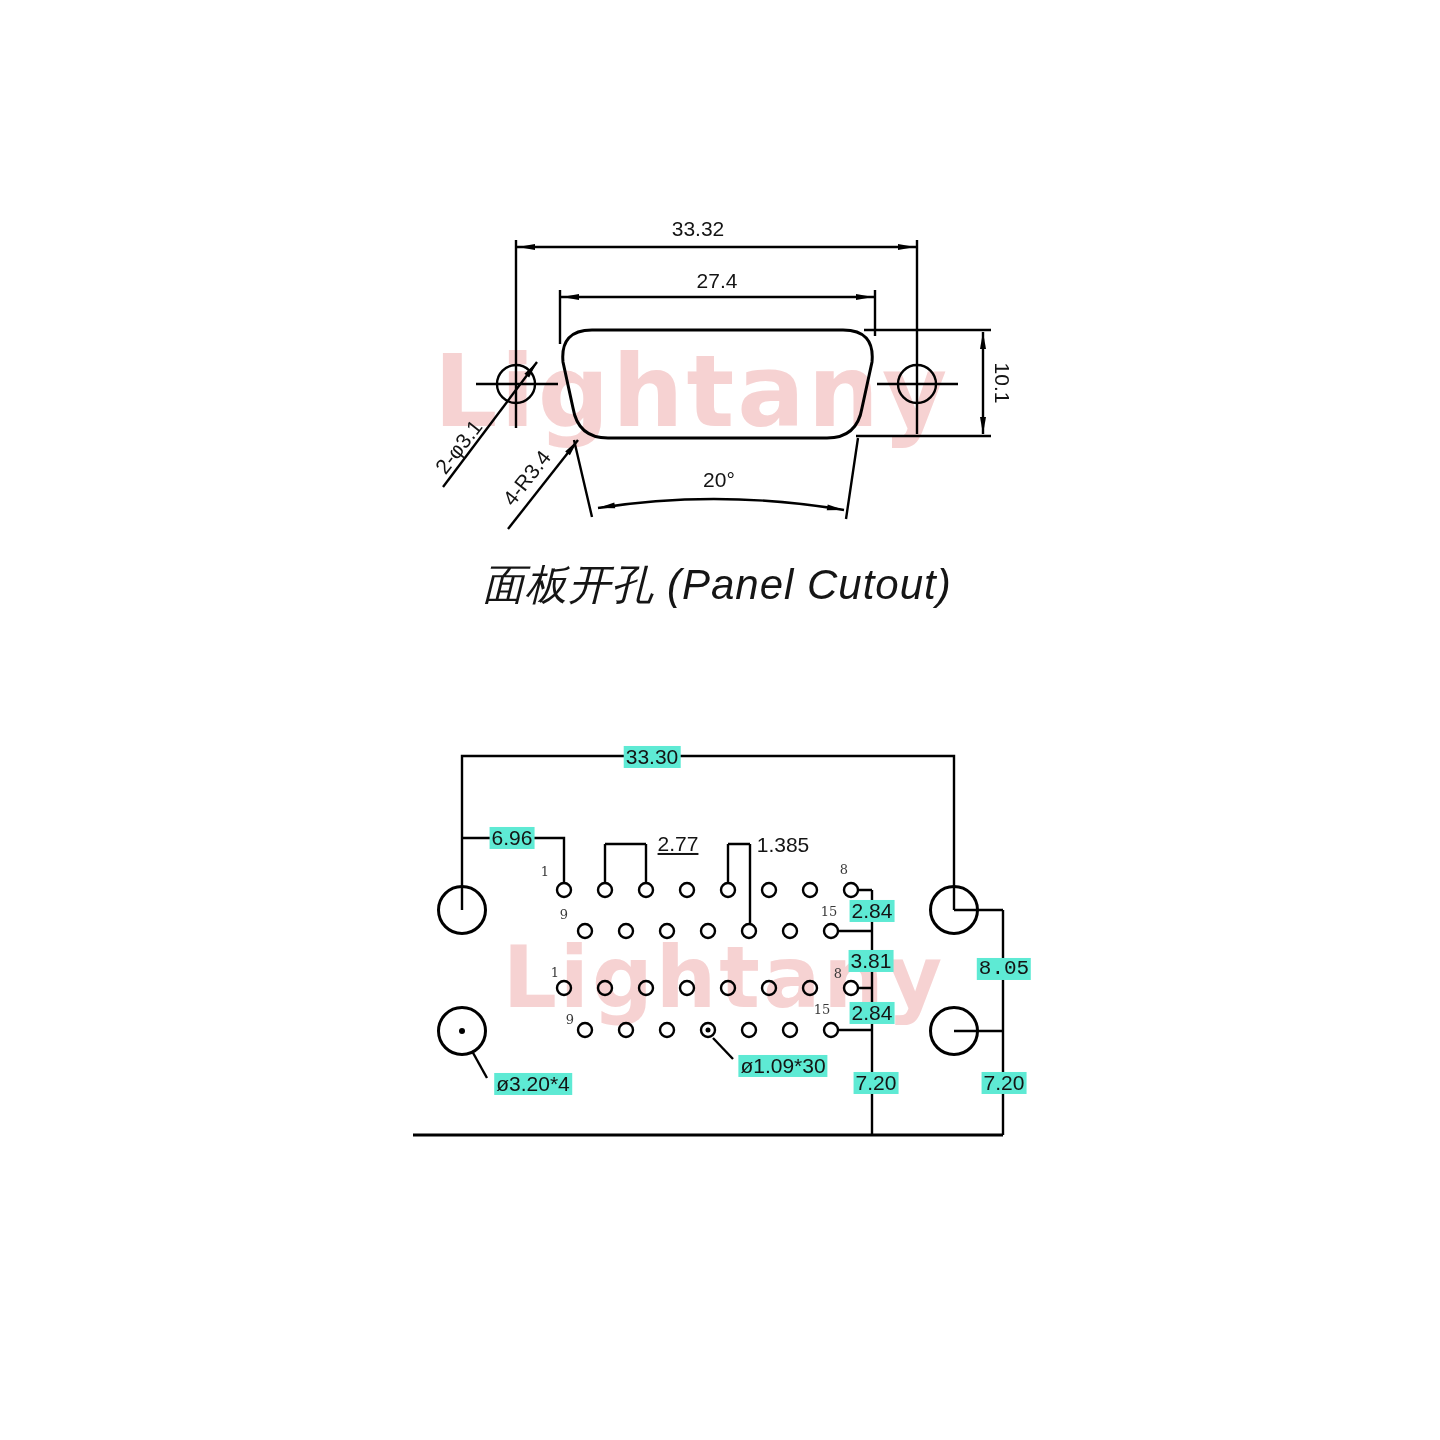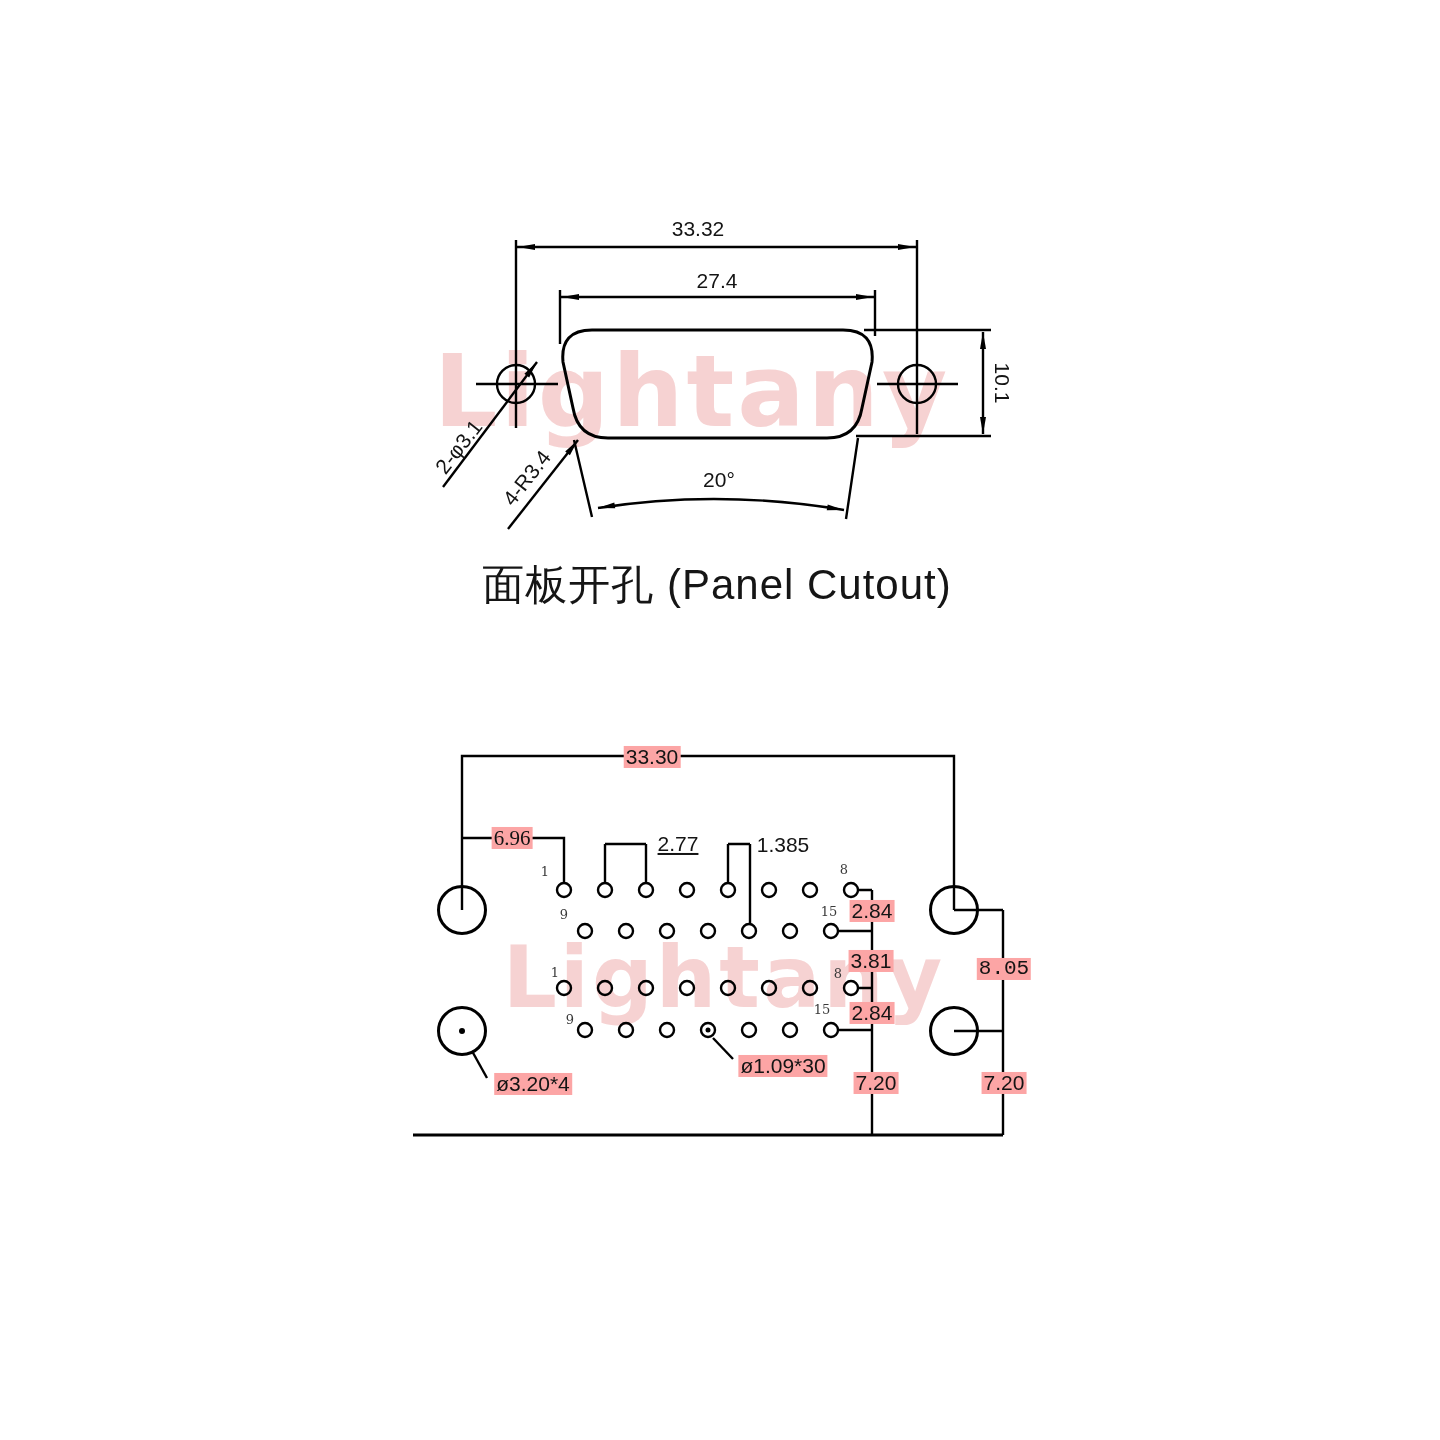--- a/index.html
+++ b/index.html
@@ -3,25 +3,25 @@
 <meta charset="utf-8">
 <style>
   html,body{margin:0;padding:0;background:#fff;}
   #canvas{position:relative;width:1440px;height:1440px;background:#ffffff;overflow:hidden;
           font-family:"Liberation Sans",sans-serif;}
   svg{position:absolute;left:0;top:0;}
   .wm{position:absolute;font-family:"DejaVu Sans",sans-serif;font-weight:bold;
       color:#f6d2d2;transform:translate(-50%,-50%);letter-spacing:3px;white-space:nowrap;}
   .lbl{position:absolute;font-size:21px;color:#141414;white-space:nowrap;
        transform:translate(-50%,-50%);line-height:1.05;}
-  .bg{background:#fca5a5;padding:0 2px;}
+  .bg{background:#5eead4;padding:0 2px;}
   .rot90{transform:translate(-50%,-50%) rotate(90deg);}
   .rotm52{transform:translate(-50%,-50%) rotate(-52deg);}
   .pinnum{font-family:"DejaVu Serif",serif;font-size:13px;color:#3a3a3a;}
-  .title{font-size:42px;color:#151515;letter-spacing:1px;}
+  .title{font-size:42px;color:#151515;letter-spacing:1px;font-style:italic;}
   .ln{stroke:#000;fill:none;stroke-width:2.4;}
   .thick{stroke-width:3;}
   .arr{fill:#000;stroke:none;}
 </style>
 </head>
 <body>
 
 <div id="canvas">
 
   <div class="wm" style="left:692px;top:391px;font-size:100px;">Lightany</div>
@@ -132,21 +132,21 @@
 
   <div class="lbl" style="left:698px;top:229px;">33.32</div>
   <div class="lbl" style="left:717px;top:281px;">27.4</div>
   <div class="lbl rot90" style="left:1002px;top:383px;">10.1</div>
   <div class="lbl" style="left:719px;top:480px;">20°</div>
   <div class="lbl rotm52" style="left:459px;top:447px;">2-φ3.1</div>
   <div class="lbl rotm52" style="left:527px;top:478px;">4-R3.4</div>
   <div class="lbl title" style="left:717px;top:585px;">面板开孔 (Panel Cutout)</div>
 
   <div class="lbl bg" style="left:652px;top:757px;">33.30</div>
-  <div class="lbl bg" style="left:512px;top:838px;font-family:Liberation Serif, serif;">6.96</div>
+  <div class="lbl bg" style="left:512px;top:838px;">6.96</div>
   <div class="lbl" style="left:678px;top:844px;text-decoration:underline;">2.77</div>
   <div class="lbl" style="left:783px;top:845px;">1.385</div>
   <div class="lbl bg" style="left:872px;top:911px;">2.84</div>
   <div class="lbl bg" style="left:871px;top:961px;">3.81</div>
   <div class="lbl bg" style="left:872px;top:1013px;">2.84</div>
   <div class="lbl bg" style="left:876px;top:1083px;">7.20</div>
   <div class="lbl bg" style="left:1004px;top:969px;font-family:Liberation Mono, monospace;">8.05</div>
   <div class="lbl bg" style="left:1004px;top:1083px;">7.20</div>
   <div class="lbl bg" style="left:533px;top:1084px;">ø3.20*4</div>
   <div class="lbl bg" style="left:783px;top:1066px;text-align:right;">ø1.09*30</div>

